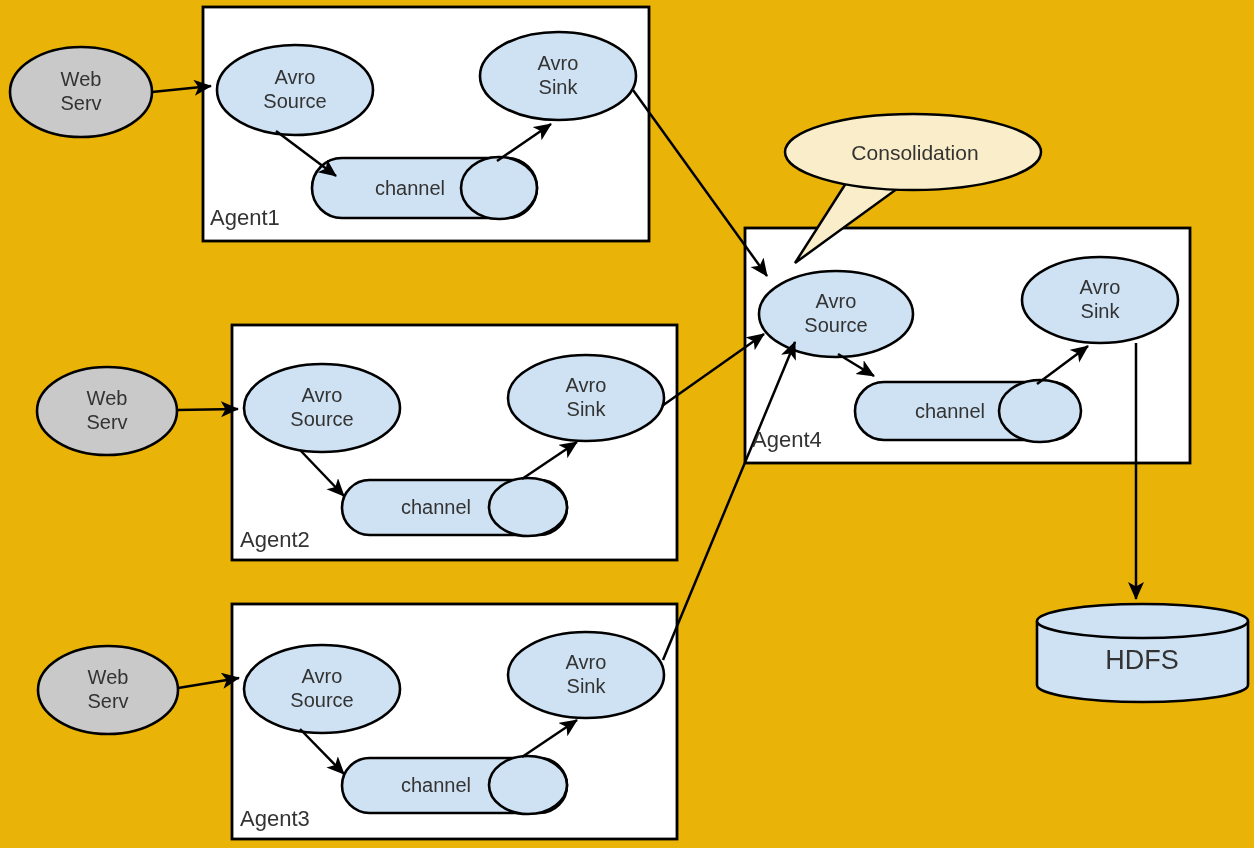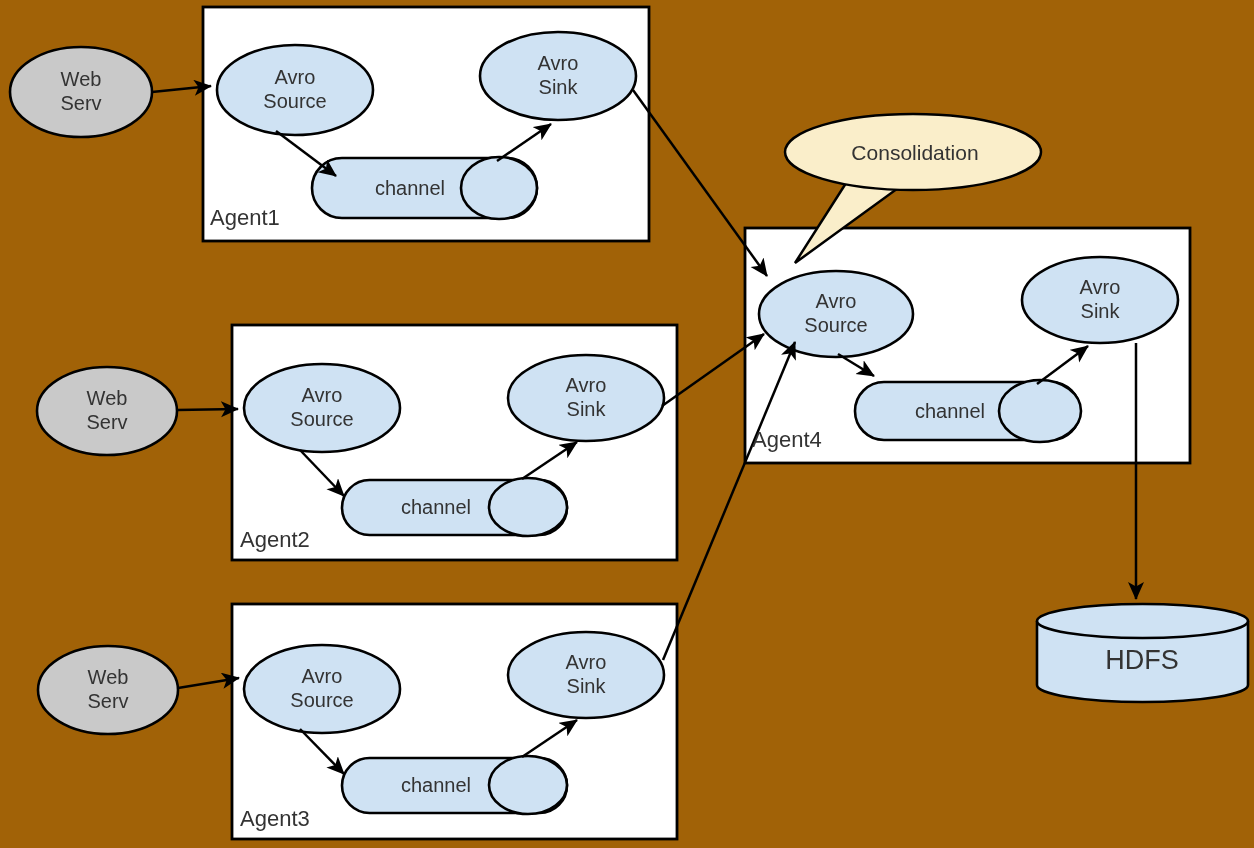--- a/index.html
+++ b/index.html
@@ -1,16 +1,16 @@
 <!DOCTYPE html>
 <html><head>
 <meta charset="utf-8">
 <style>
   html,body { margin:0; padding:0; background:#ffffff; }
-  .stage { position:relative; width:1254px; height:848px; background:#a16207; overflow:hidden;text-decoration:underline; }
+  .stage { position:relative; width:1254px; height:848px; background:#eab308; overflow:hidden;text-decoration:underline; }
   svg { display:block; }
   .box   { fill:#ffffff; stroke:#000000; stroke-width:2.8; }
   .node  { fill:#cfe2f3; stroke:#000000; stroke-width:2.6; }
   .web   { fill:#c9c9c9; stroke:#000000; stroke-width:2.6; }
   .cyl   { fill:#cfe2f3; stroke:#000000; stroke-width:2.6; }
   .callout-shape { fill:#faeeca; stroke:#000000; stroke-width:2.5; }
   .arrow { stroke:#000000; stroke-width:2.5; fill:none; marker-end:url(#arrowhead); }
   text { font-family:"Liberation Sans", sans-serif; fill:#333333; }
   .node-label    { font-size:20px; text-anchor:middle; }
   .channel-label { font-size:20px; text-anchor:middle; }

